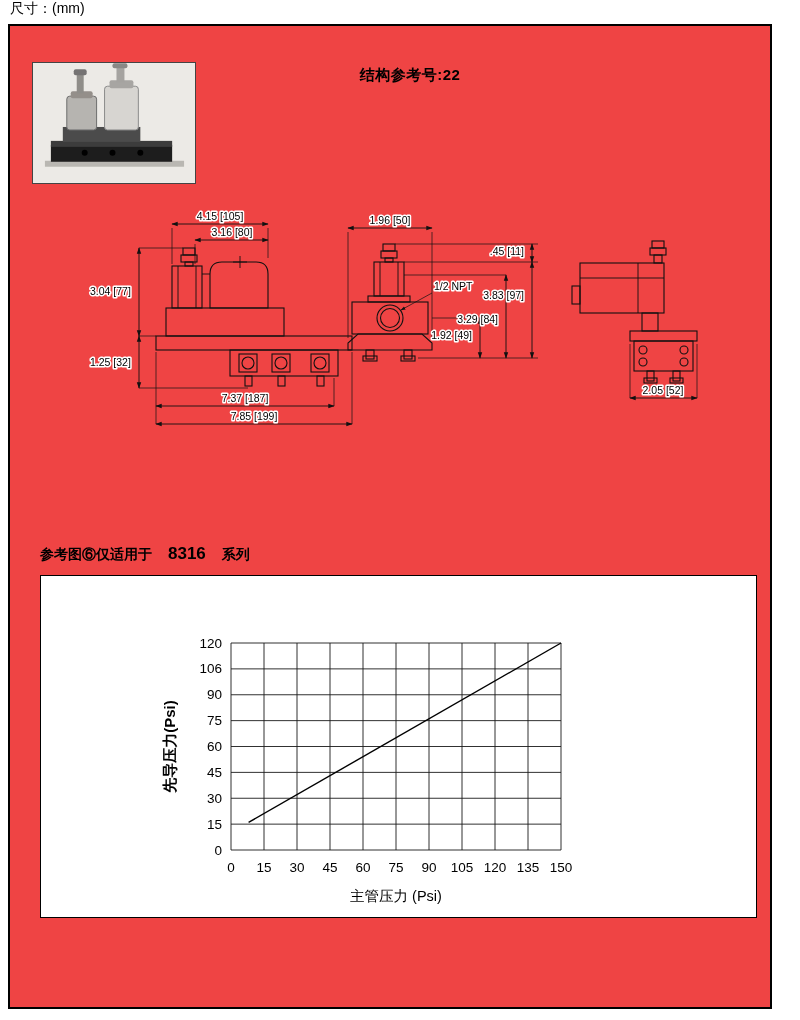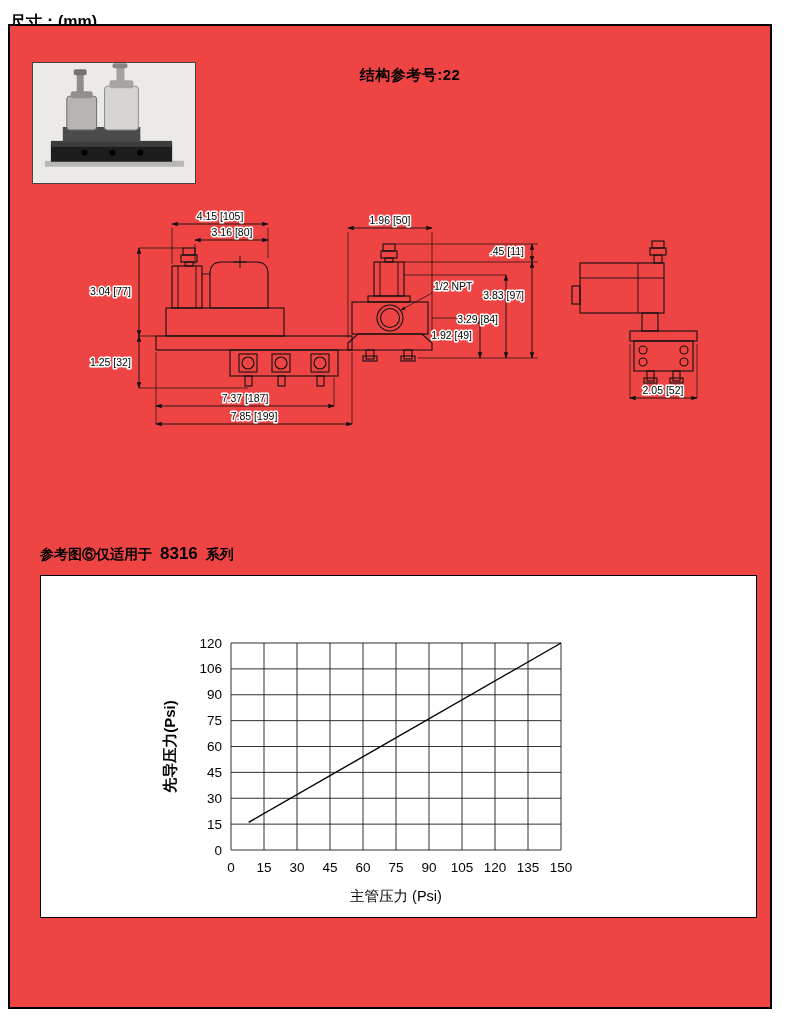--- a/index.html
+++ b/index.html
@@ -1,30 +1,30 @@
 <!DOCTYPE html>
 <html><head>
 <meta charset="utf-8">
 <style>
   * { box-sizing: border-box; margin: 0; padding: 0; }
   html, body { width: 800px; height: 1020px; background: #ffffff; }
   body { position: relative; font-family: "Liberation Sans", sans-serif; color: #000; }
-  .units-note { position: absolute; left: 10px; top: 12px; font-size: 16px; font-weight: bold; }
+  .units-note { position: absolute; left: 10px; top: 0; font-size: 14px; font-weight: normal; }
   .outer-box { position: absolute; left: 8px; top: 24px; width: 764px; height: 985px; border: 2px solid #000; background: #ef4444; }
   .photo-box { position: absolute; left: 22px; top: 36px; width: 164px; height: 122px; border: 1px solid #444; background: #f0efec; overflow: hidden; }
   .photo-box svg { width: 100%; height: 100%; display: block; }
   .construction-ref { position: absolute; left: 240px; top: 40px; width: 320px; text-align: center; font-size: 15px; font-weight: bold; letter-spacing: .5px; }
   #drawing-svg { position: absolute; left: 72px; top: 172px; }
   #drawing-svg .part rect, #drawing-svg .part path, #drawing-svg .part circle { fill: none; stroke: #111; stroke-width: 1.1; }
   #drawing-svg .part line { stroke: #111; stroke-width: 0.9; fill: none; }
   #drawing-svg .dim { stroke: #111; stroke-width: 0.9; fill: none; }
   #drawing-svg .ext { stroke: #111; stroke-width: 0.7; fill: none; }
   #drawing-svg text { font-size: 10.5px; fill: #000; stroke: #fff; stroke-width: 3px; paint-order: stroke fill; stroke-linejoin: round; font-family: "Liberation Sans", sans-serif; }
   .series-note { position: absolute; left: 30px; top: 518px; font-size: 14px; font-weight: bold; }
-  .series-note .series-num { font-size: 17px; margin: 0 8px; }
+  .series-note .series-num { font-size: 17px; margin: 0 16px; }
   .chart-box { position: absolute; left: 30px; top: 549px; width: 717px; height: 343px; border: 1.5px solid #000; background: #fff; }
   .chart-title { position: absolute; left: 0; top: 10px; width: 100%; text-align: center; font-size: 15px; font-weight: bold; letter-spacing: 1.5px; }
   #chart-svg { position: absolute; left: 0; top: 0; width: 717px; height: 343px; }
   #chart-svg text { font-family: "Liberation Sans", sans-serif; fill: #000; }
 </style>
 </head>
 <body>
 
 <div class="units-note">尺寸：(mm)</div>
 

